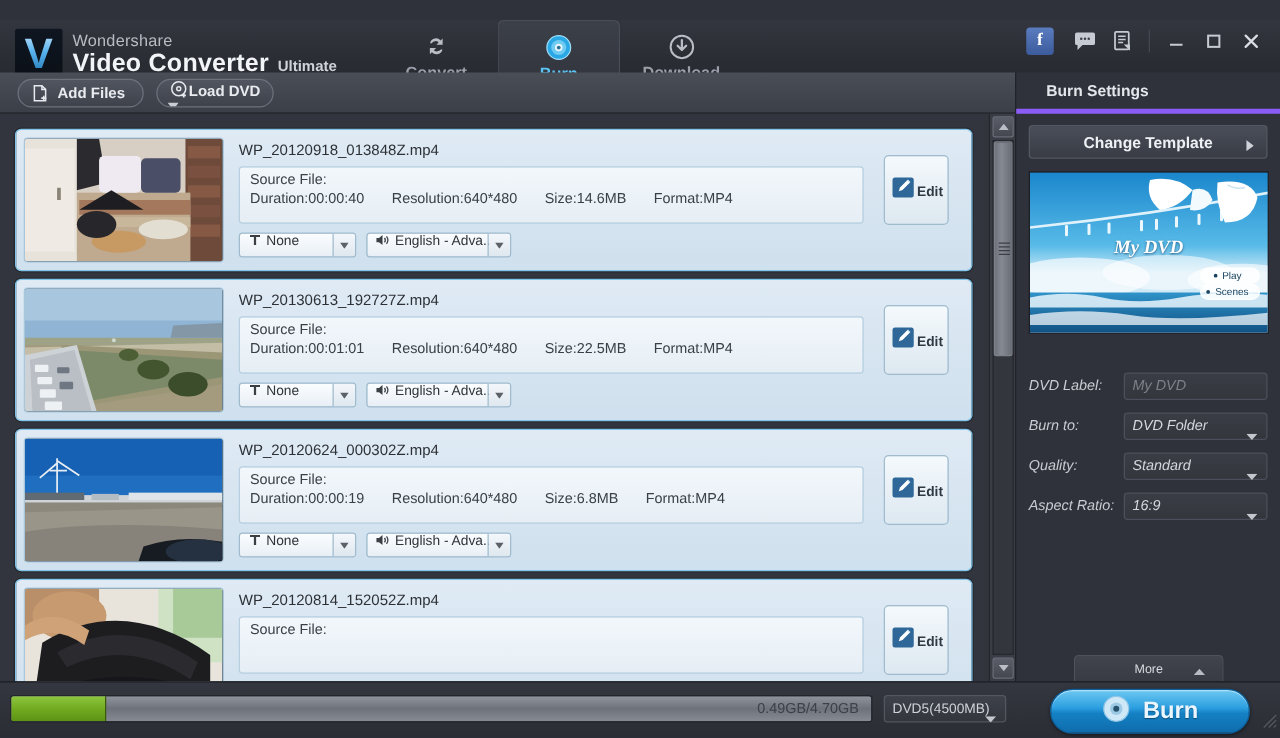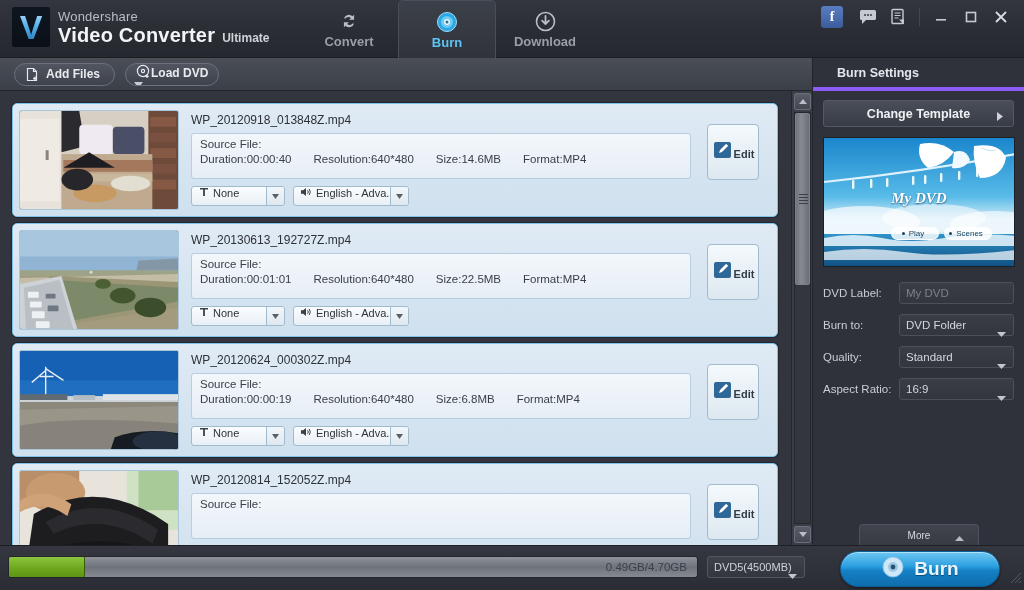--- a/index.html
+++ b/index.html
@@ -11,21 +11,21 @@
   }
   .app {
     position: relative;
     width: 1024px; height: 590px;
     background: #2f323a;
     overflow: hidden;
   }
 
   
   .titlebar {
-    position: absolute; left: 0; top: 0; width: 1024px; height: 58px;
+    position: absolute; left: 0; top: 16px; width: 1024px; height: 58px;
     background: linear-gradient(to bottom, #33363e 0%, #2a2d34 55%, #25282f 100%);
     border-bottom: 1px solid #1b1d23;
   }
   .brand { position: absolute; left: 12px; top: 7px; display: flex; align-items: center; }
   .logo-v {
     width: 38px; height: 40px; position: relative; margin-right: 8px;
     background: linear-gradient(to bottom, #0f1620 0%, #0b1017 100%);
     border-radius: 2px;
     overflow: hidden;
   }
@@ -235,35 +235,35 @@
     background: linear-gradient(to bottom, #1d7fc4 0%, #4ab3e6 35%, #9fd8f1 58%, #6fc2e4 72%, #1b5f95 100%);
   }
   .preview svg { position: absolute; left: 0; top: 0; }
   .pv-title {
     position: absolute; left: 0; right: 0; top: 52px; text-align: center;
     font-family: "Liberation Serif", serif;
     font-style: italic; font-weight: bold;
     font-size: 15px; color: #ffffff;
     text-shadow: 0 1px 2px rgba(0,40,80,.7);
   }
-  .pv-btns { position: absolute; right: 22px; bottom: 26px; display: flex; }
+  .pv-btns { position: absolute; right: 6px; bottom: 26px; display: flex; flex-direction: column; }
   .pv-btn {
     height: 13px; min-width: 48px; border-radius: 7px;
     background: rgba(255,255,255,.82);
     border: 1px solid rgba(255,255,255,.95);
     display: flex; align-items: center; justify-content: center;
     font-size: 8px; color: #19435e; margin-left: 5px;
     padding: 0 6px 0 2px; cursor: pointer;
   }
   .pv-btn .dot {
     width: 3px; height: 3px; border-radius: 50%; background: #19435e;
     margin-right: 4px; flex: 0 0 auto;
   }
 
-  .fields { margin-top: 14px; padding: 0 10px; }
+  .fields { margin-top: 30px; padding: 0 10px; font-style: italic; }
   .frow { display: flex; align-items: center; height: 24px; margin-bottom: 8px; }
   .flabel { width: 76px; font-size: 11.5px; color: #c9ccd3; }
   .fctrl {
     flex: 1 1 auto; height: 22px;
     background: linear-gradient(to bottom, #3a3d45 0%, #33363d 100%);
     border: 1px solid #4c505a; border-radius: 3px;
     display: flex; align-items: center; padding: 0 6px;
     position: relative; cursor: pointer;
   }
   .fctrl .fv { font-size: 11.5px; color: #d4d7dd; }

